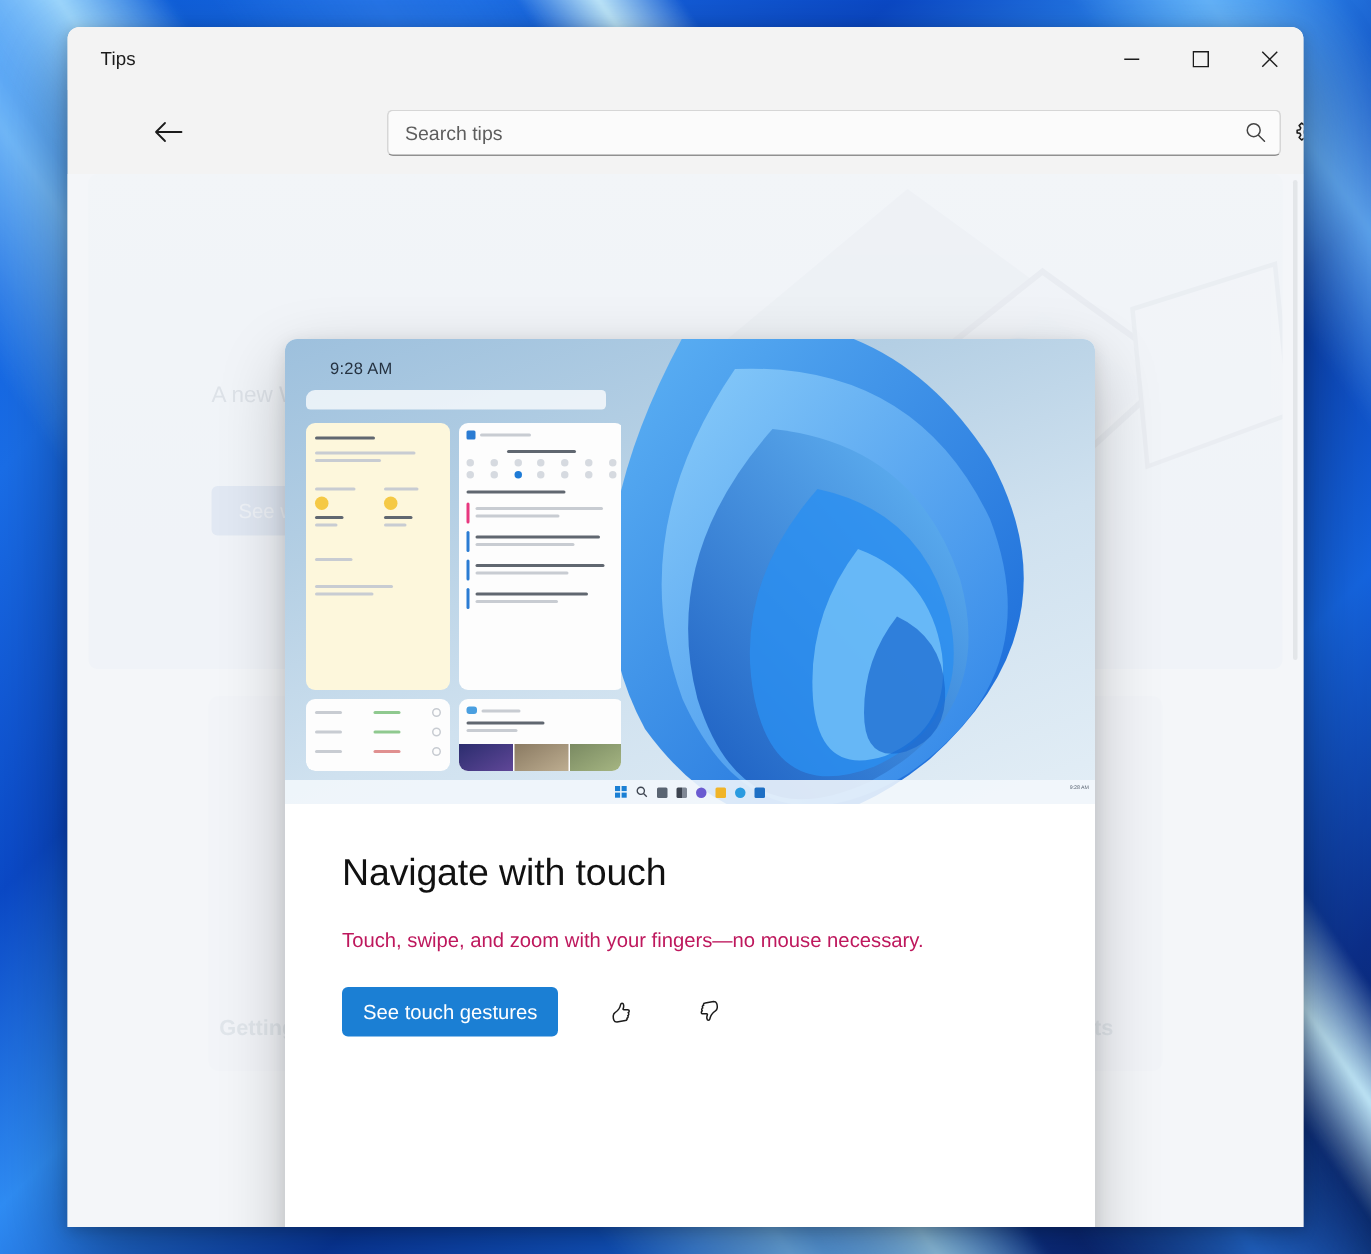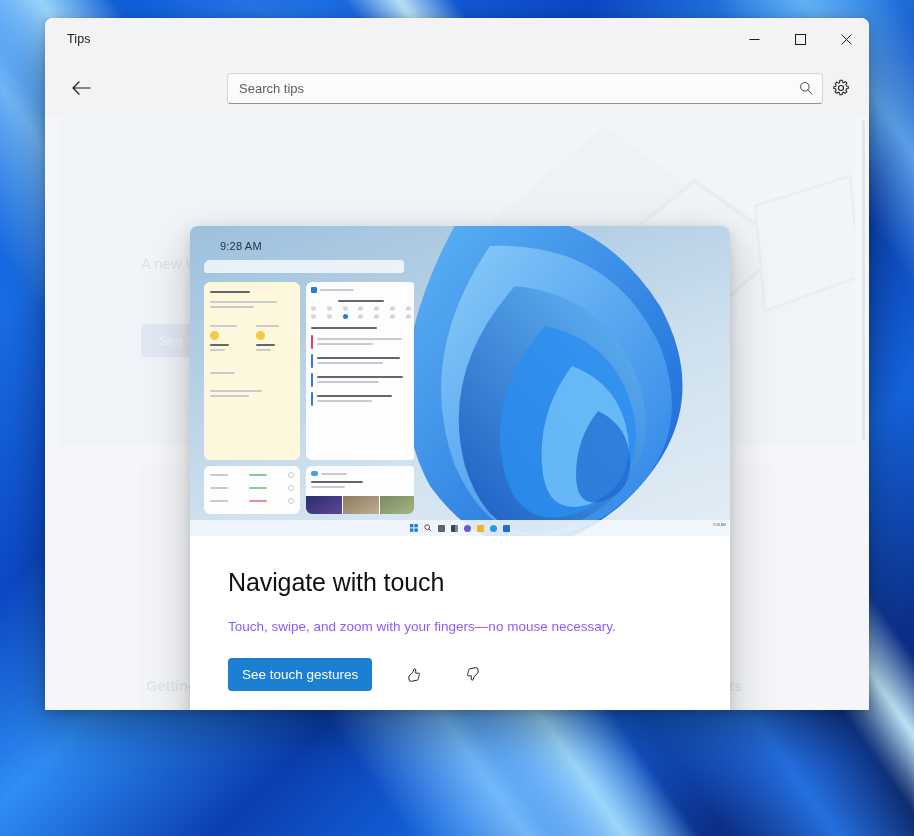--- a/index.html
+++ b/index.html
@@ -40,21 +40,21 @@
          background: linear-gradient(90deg, rgba(255,255,255,0) 0%, rgba(6,20,70,.85) 50%, rgba(255,255,255,0) 100%);
          transform: rotate(-35deg); filter: blur(4px); }
   .rb7 { left: 120px; top: -320px; width: 90px; height: 1700px;
          background: linear-gradient(90deg, rgba(255,255,255,0) 0%, rgba(200,240,255,.95) 50%, rgba(255,255,255,0) 100%);
          transform: rotate(-35deg); filter: blur(1px); }
 
   
   #tips-window {
     position: absolute;
     left: 45px; top: 18px;
-    width: 824px; height: 692px;
+    width: 824px; height: 800px;
     background: #f3f3f3;
     border-radius: 8px 8px 0 0;
     box-shadow: 0 18px 50px rgba(0,0,0,.38), 0 2px 10px rgba(0,0,0,.2);
     overflow: hidden;
     display: flex;
     flex-direction: column;
   }
 
   
   .titlebar {
@@ -83,20 +83,21 @@
   
   .commandbar {
     height: 56px;
     background: #f3f3f3;
     display: flex;
     align-items: center;
     flex: none;
     padding: 0 32px 0 18px;
     position: relative;
     z-index: 5;
+    margin-left: 31px;
   }
   .iconbtn {
     width: 36px; height: 34px;
     display: flex; align-items: center; justify-content: center;
     border-radius: 4px;
     cursor: default;
     flex: none;
   }
   .search-wrap {
     position: relative;
@@ -328,21 +329,21 @@
   }
   .tip-title {
     font-size: 25px;
     font-weight: 400;
     color: #111111;
     letter-spacing: -.1px;
     margin-bottom: 22px;
   }
   .tip-desc {
     font-size: 13.5px;
-    color: #8b5cf6;
+    color: #be185d;
     margin-bottom: 24px;
   }
   .tip-actions {
     display: flex;
     align-items: center;
     gap: 20px;
   }
   .primary-btn {
     background: #1b7fd4;
     color: #ffffff;

